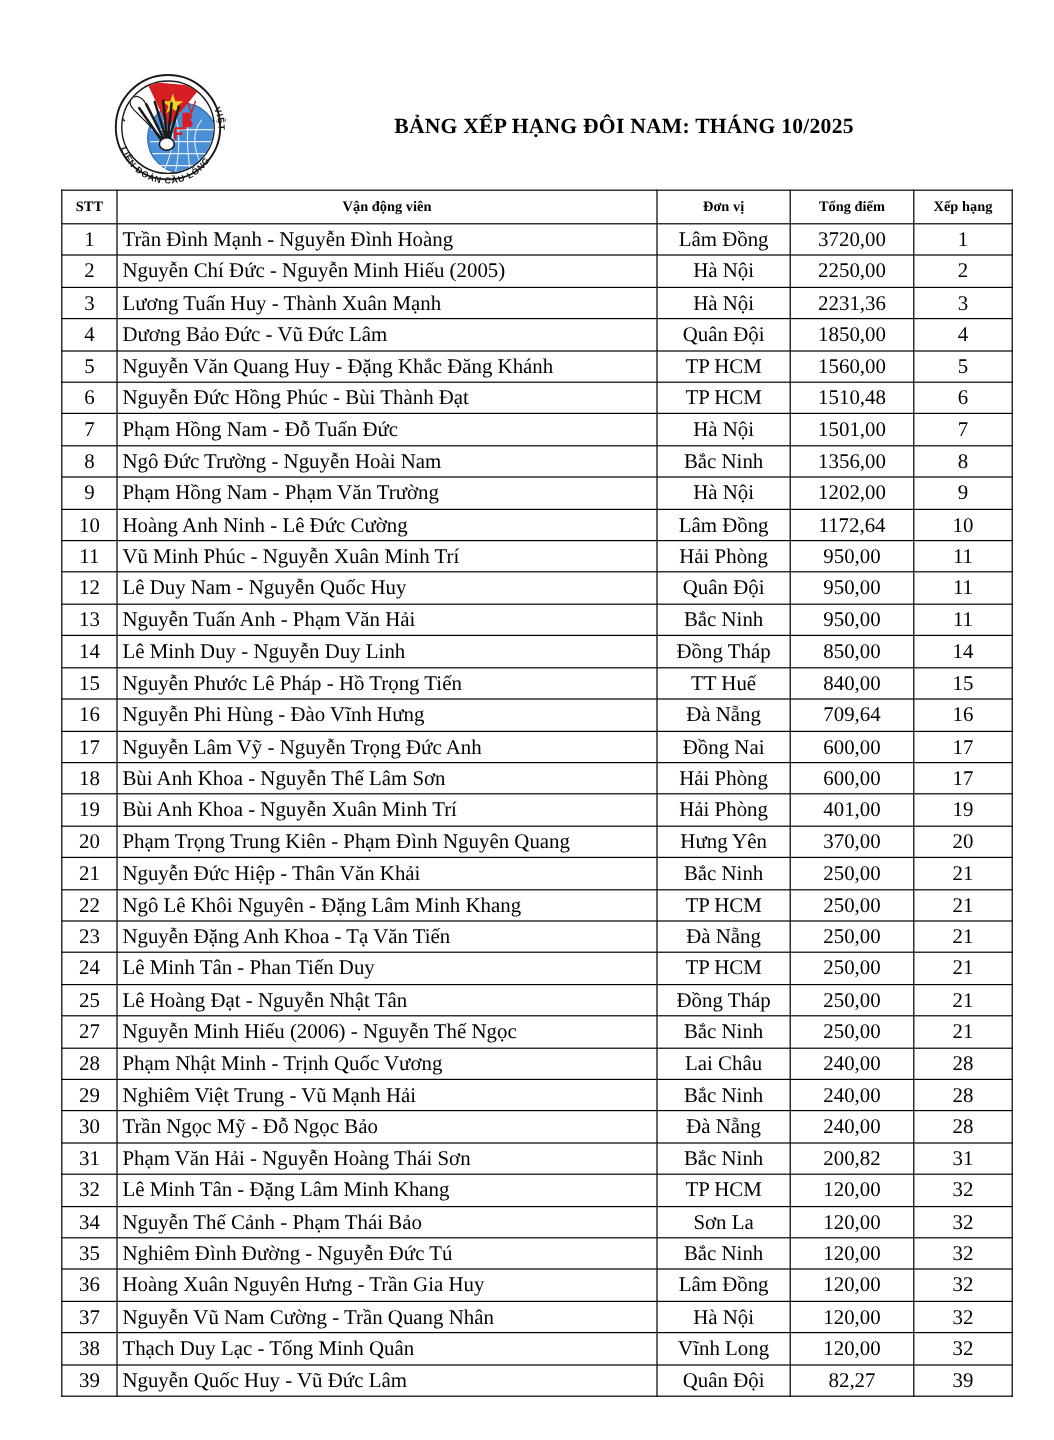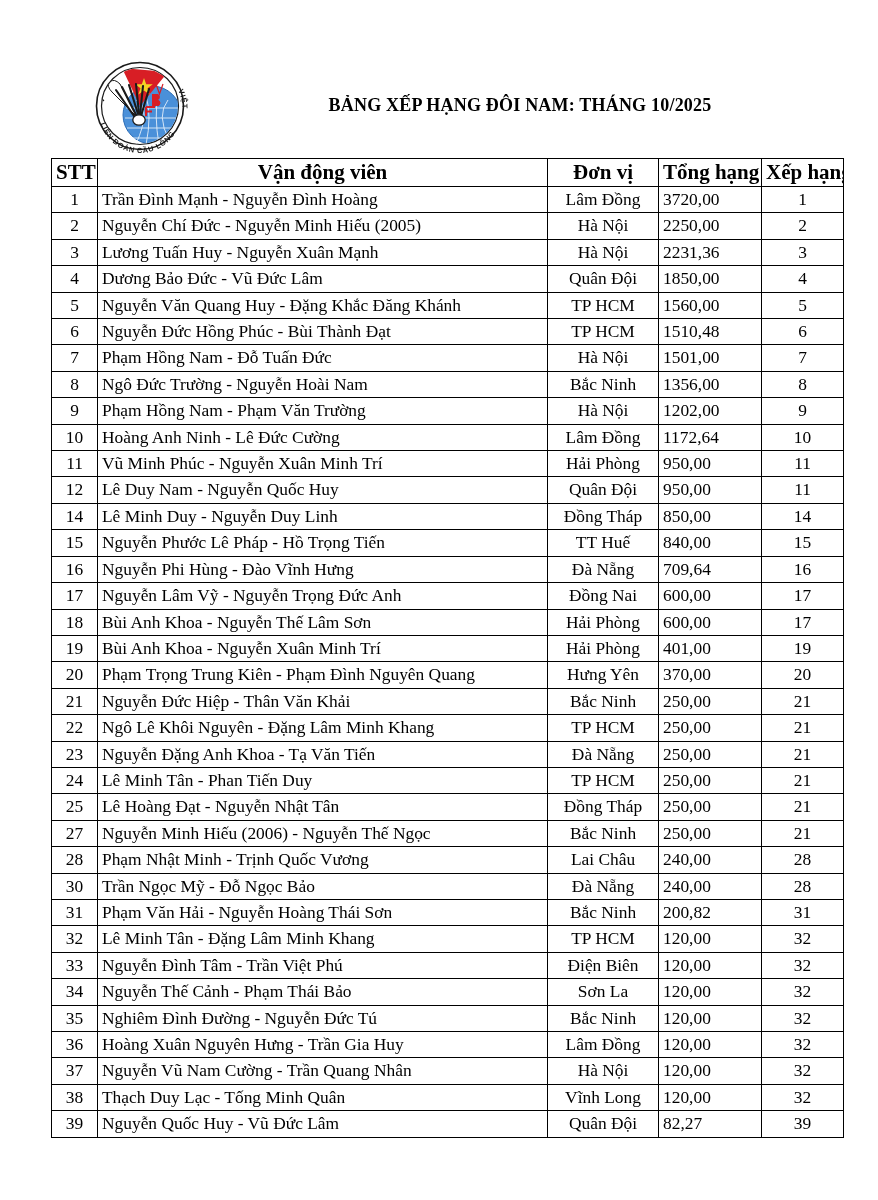--- a/index.html
+++ b/index.html
@@ -74,33 +74,33 @@
     line-height: 25.4px;
     vertical-align: middle;
     overflow: hidden;
     white-space: nowrap;
   }
   table.rank thead th {
     font-weight: bold;
     text-align: center;
     height: 27px;
     line-height: 27px;
-    font-size: 21px;
+    font-size: 12px;
   }
   
   col.c-stt   { width: 46px; }
   col.c-name  { width: 450px; }
   col.c-unit  { width: 111px; }
   col.c-score { width: 103px; }
   col.c-rank  { width: 82px; }
 
   td.stt   { text-align: center; }
   td.name  { text-align: left; padding-left: 7px; }
   td.unit  { text-align: center; }
-  td.score { text-align: left; padding-right: 9px; }
+  td.score { text-align: center; padding-right: 9px; }
   td.rank  { text-align: center; }
 </style>
 </head>
 <body>
 
 <div class="page">
 
   <div class="header">
 
     <div class="logo-wrap">
@@ -178,42 +178,42 @@
           <col class="c-name">
           <col class="c-unit">
           <col class="c-score">
           <col class="c-rank">
       </colgroup>
       <thead>
         <tr>
           <th>STT</th>
           <th>Vận động viên</th>
           <th>Đơn vị</th>
-          <th>Tổng hạng</th>
+          <th>Tổng điểm</th>
           <th>Xếp hạng</th>
         </tr>
       </thead>
       <tbody id="rank-body">
           <tr>
             <td class="stt">1</td>
             <td class="name">Trần Đình Mạnh - Nguyễn Đình Hoàng</td>
             <td class="unit">Lâm Đồng</td>
             <td class="score">3720,00</td>
             <td class="rank">1</td>
           </tr>
           <tr>
             <td class="stt">2</td>
             <td class="name">Nguyễn Chí Đức - Nguyễn Minh Hiếu (2005)</td>
             <td class="unit">Hà Nội</td>
             <td class="score">2250,00</td>
             <td class="rank">2</td>
           </tr>
           <tr>
             <td class="stt">3</td>
-            <td class="name">Lương Tuấn Huy - Nguyễn Xuân Mạnh</td>
+            <td class="name">Lương Tuấn Huy - Thành Xuân Mạnh</td>
             <td class="unit">Hà Nội</td>
             <td class="score">2231,36</td>
             <td class="rank">3</td>
           </tr>
           <tr>
             <td class="stt">4</td>
             <td class="name">Dương Bảo Đức - Vũ Đức Lâm</td>
             <td class="unit">Quân Đội</td>
             <td class="score">1850,00</td>
             <td class="rank">4</td>
@@ -268,20 +268,27 @@
             <td class="rank">11</td>
           </tr>
           <tr>
             <td class="stt">12</td>
             <td class="name">Lê Duy Nam - Nguyễn Quốc Huy</td>
             <td class="unit">Quân Đội</td>
             <td class="score">950,00</td>
             <td class="rank">11</td>
           </tr>
           <tr>
+            <td class="stt">13</td>
+            <td class="name">Nguyễn Tuấn Anh - Phạm Văn Hải</td>
+            <td class="unit">Bắc Ninh</td>
+            <td class="score">950,00</td>
+            <td class="rank">11</td>
+          </tr>
+          <tr>
             <td class="stt">14</td>
             <td class="name">Lê Minh Duy - Nguyễn Duy Linh</td>
             <td class="unit">Đồng Tháp</td>
             <td class="score">850,00</td>
             <td class="rank">14</td>
           </tr>
           <tr>
             <td class="stt">15</td>
             <td class="name">Nguyễn Phước Lê Pháp - Hồ Trọng Tiến</td>
             <td class="unit">TT Huế</td>
@@ -366,20 +373,27 @@
             <td class="rank">21</td>
           </tr>
           <tr>
             <td class="stt">28</td>
             <td class="name">Phạm Nhật Minh - Trịnh Quốc Vương</td>
             <td class="unit">Lai Châu</td>
             <td class="score">240,00</td>
             <td class="rank">28</td>
           </tr>
           <tr>
+            <td class="stt">29</td>
+            <td class="name">Nghiêm Việt Trung - Vũ Mạnh Hải</td>
+            <td class="unit">Bắc Ninh</td>
+            <td class="score">240,00</td>
+            <td class="rank">28</td>
+          </tr>
+          <tr>
             <td class="stt">30</td>
             <td class="name">Trần Ngọc Mỹ - Đỗ Ngọc Bảo</td>
             <td class="unit">Đà Nẵng</td>
             <td class="score">240,00</td>
             <td class="rank">28</td>
           </tr>
           <tr>
             <td class="stt">31</td>
             <td class="name">Phạm Văn Hải - Nguyễn Hoàng Thái Sơn</td>
             <td class="unit">Bắc Ninh</td>
@@ -387,27 +401,20 @@
             <td class="rank">31</td>
           </tr>
           <tr>
             <td class="stt">32</td>
             <td class="name">Lê Minh Tân - Đặng Lâm Minh Khang</td>
             <td class="unit">TP HCM</td>
             <td class="score">120,00</td>
             <td class="rank">32</td>
           </tr>
           <tr>
-            <td class="stt">33</td>
-            <td class="name">Nguyễn Đình Tâm - Trần Việt Phú</td>
-            <td class="unit">Điện Biên</td>
-            <td class="score">120,00</td>
-            <td class="rank">32</td>
-          </tr>
-          <tr>
             <td class="stt">34</td>
             <td class="name">Nguyễn Thế Cảnh - Phạm Thái Bảo</td>
             <td class="unit">Sơn La</td>
             <td class="score">120,00</td>
             <td class="rank">32</td>
           </tr>
           <tr>
             <td class="stt">35</td>
             <td class="name">Nghiêm Đình Đường - Nguyễn Đức Tú</td>
             <td class="unit">Bắc Ninh</td>

